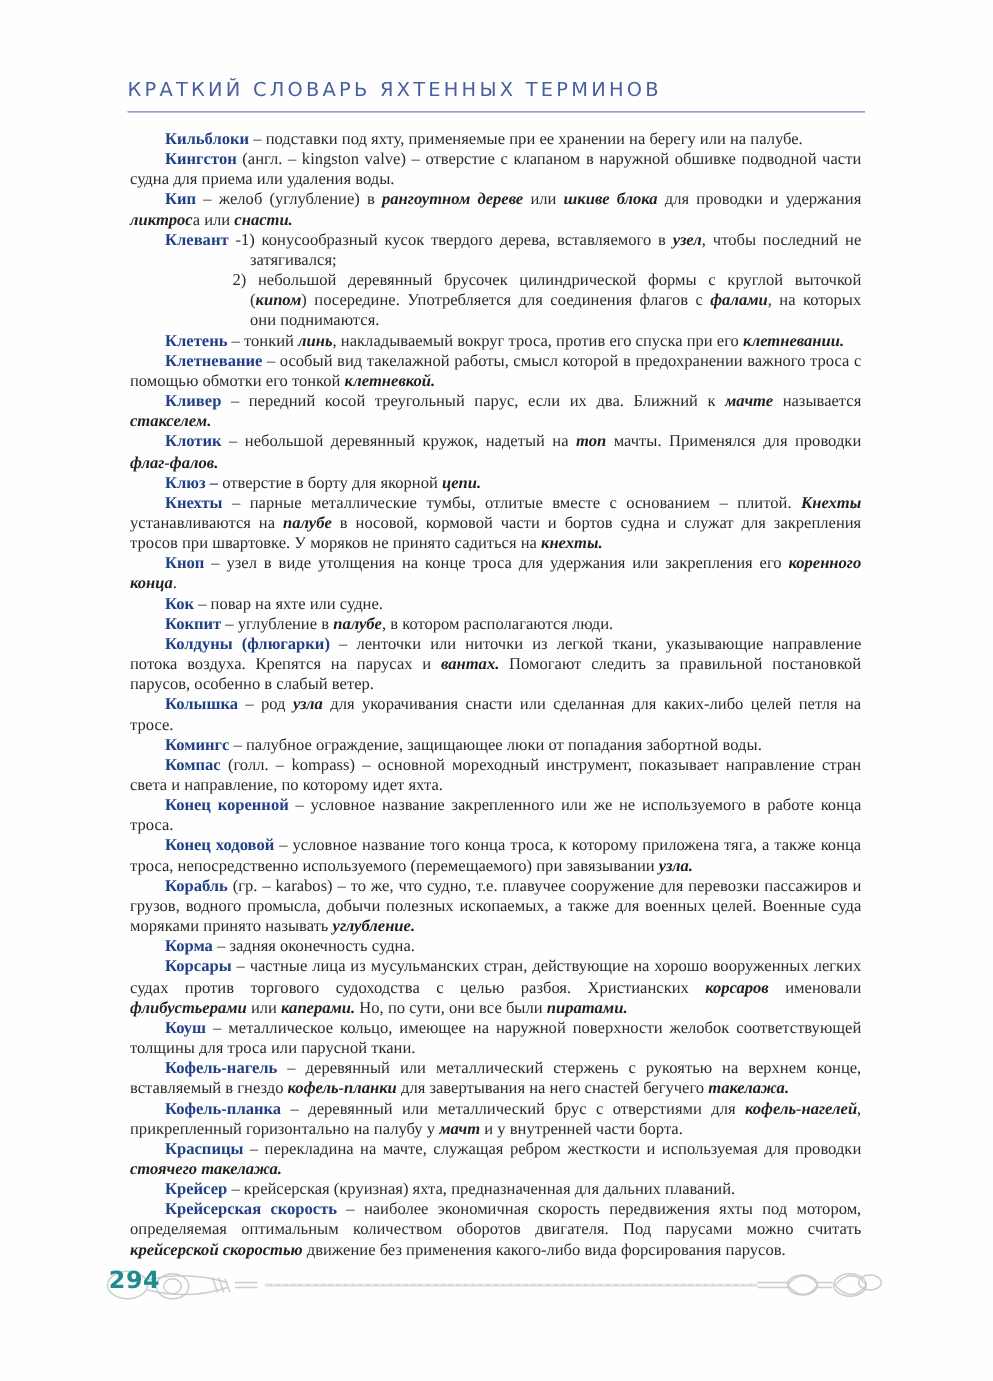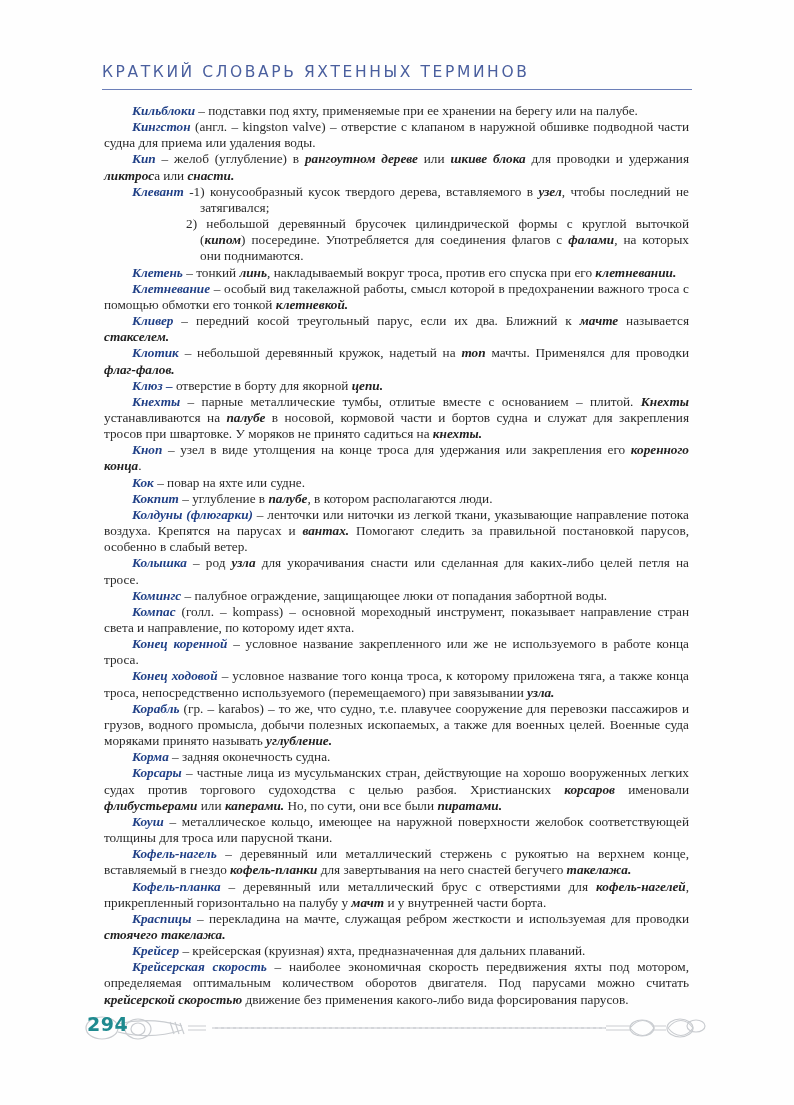--- a/index.html
+++ b/index.html
@@ -17,21 +17,21 @@
     position: absolute; left: 102px; top: 89px; width: 590px; height: 0;
     border-top: 1.5px solid #6c7fb8;
   }
   .body-text {
     position: absolute; left: 104px; top: 103px; width: 585px;
     font-family: "Liberation Serif", serif;
     font-size: 13.25px; line-height: 16.15px; color: #2a2a2a;
     text-align: justify;
   }
   .entry { margin: 0; text-indent: 28px; }
-  .term { color: #1f3f86; font-weight: bold; font-style: italic; }
+  .term { color: #1f3f86; font-weight: bold; }
   .em { font-weight: bold; font-style: italic; color: #222; }
   .sub { margin: 0; padding-left: 96px; text-indent: -20px; }
   .footer {
     position: absolute; left: 82px; top: 1012px; width: 630px; height: 34px; font-weight: bold;
   }
   .page-num {
     position: absolute; left: 5px; top: 1px;
     font-family: "DejaVu Sans", sans-serif; font-size: 19px;
     color: #1f8a8f; letter-spacing: 0.5px;
   }

